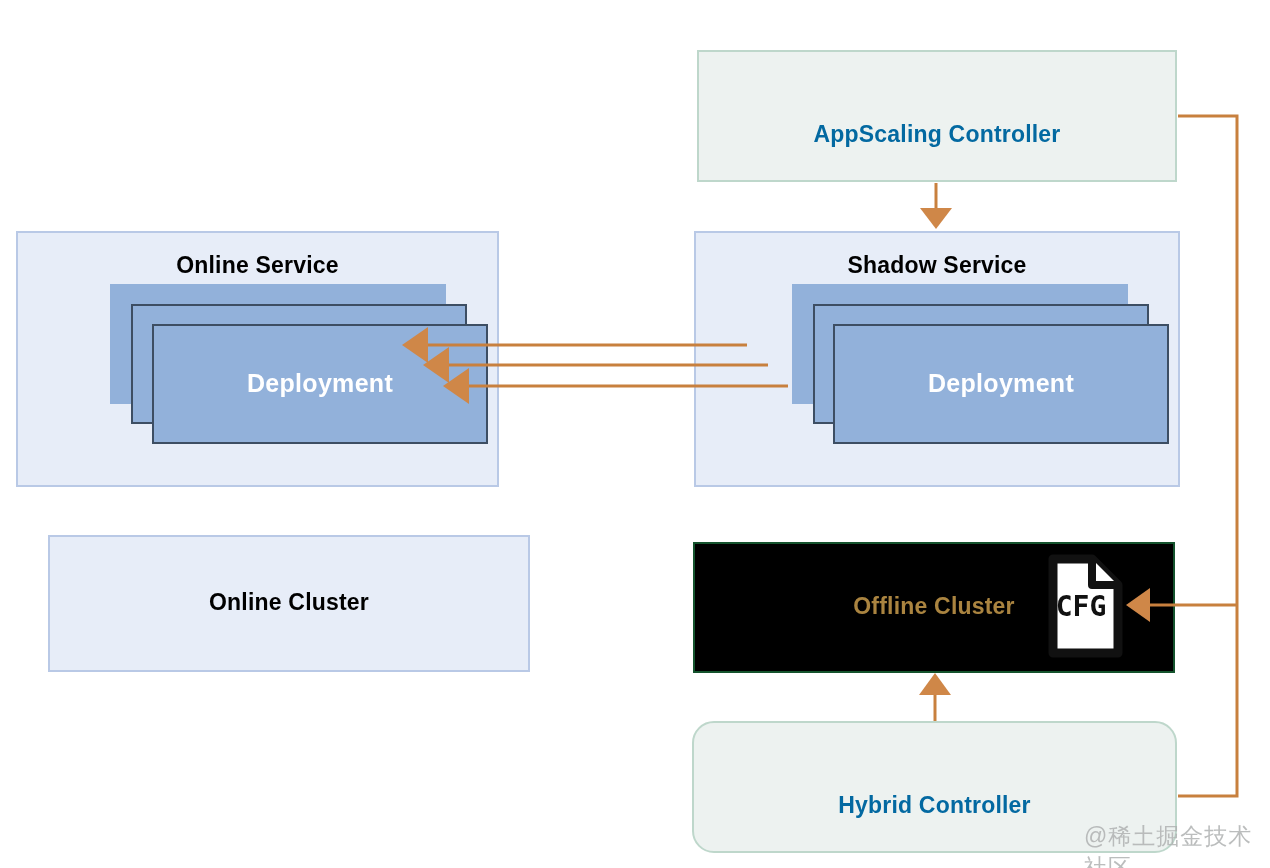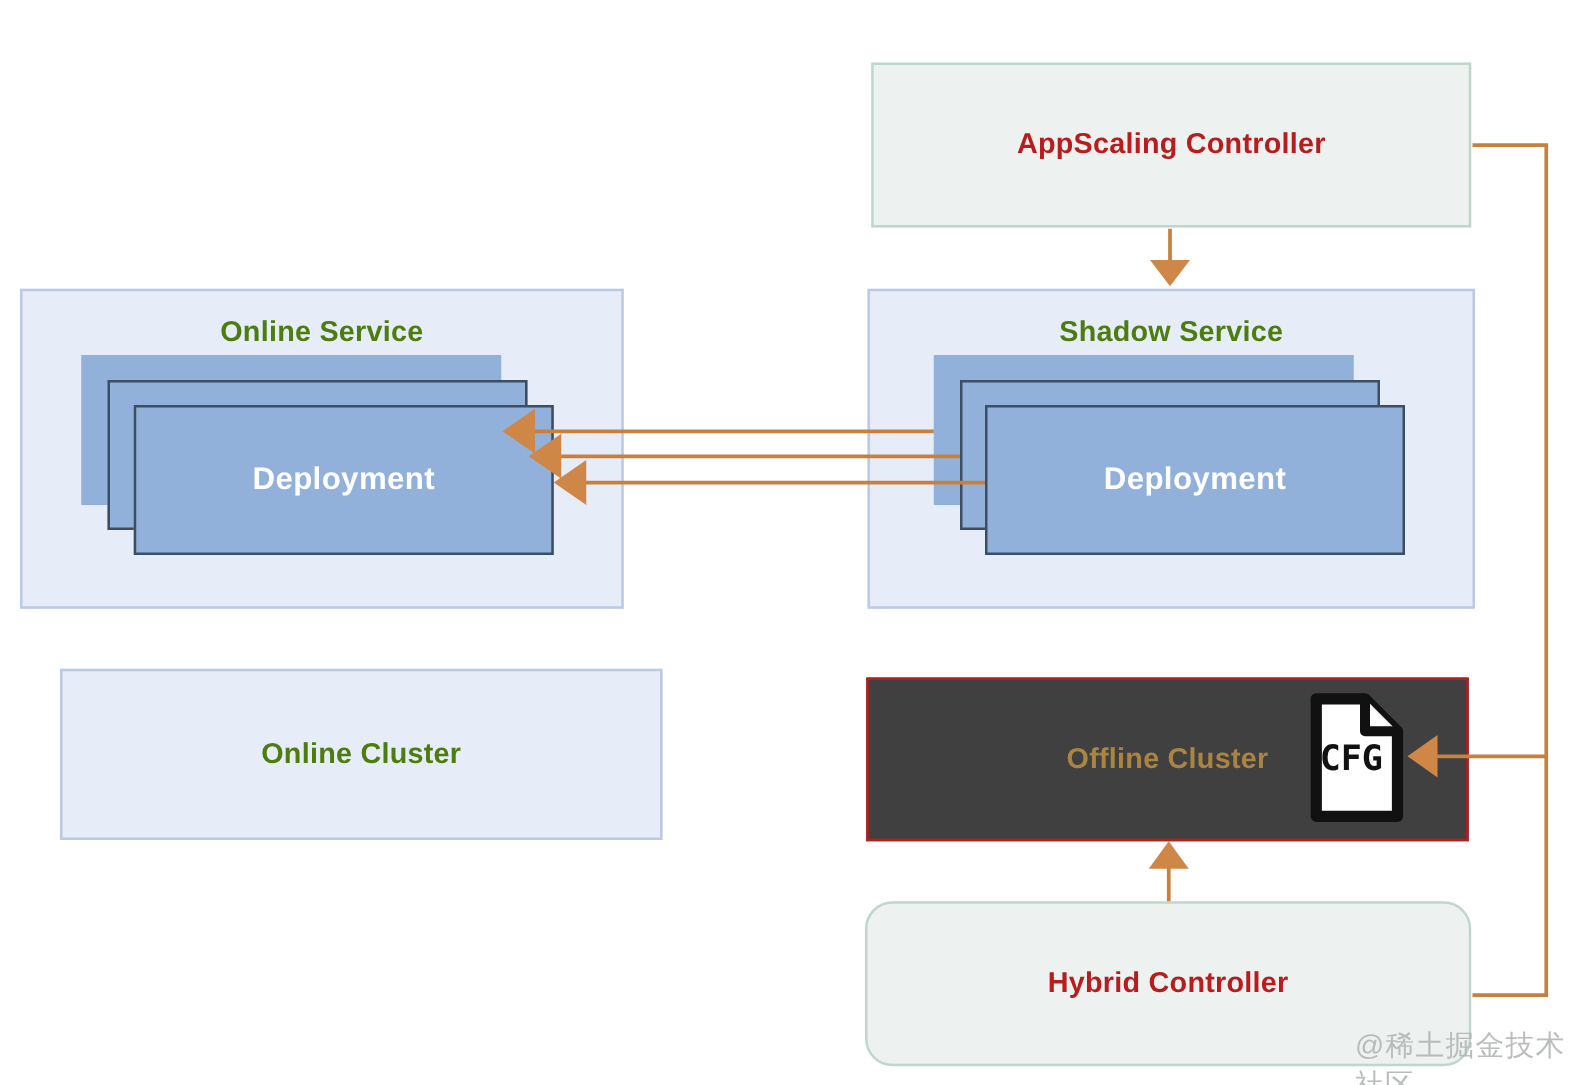--- a/index.html
+++ b/index.html
@@ -6,33 +6,34 @@
   #canvas{
     position:relative;
     width:1270px;height:868px;
     background:#ffffff;
     font-family:"Liberation Sans", sans-serif;
     overflow:hidden;
   }
   .node{position:absolute;box-sizing:border-box;z-index:1;}
   .mint{background:#edf2f0;border:2px solid #bed7cb;}
   .bluebox{background:#e7edf8;border:2px solid #b9c9e6;}
-  .peach{background:#404040;border:2px solid #b91c1c;}
+  .peach{background:#000000;border:2px solid #14532d;}
   .node-label{
     position:absolute;left:0;right:0;
     text-align:center;font-weight:bold;font-size:23px;letter-spacing:0.2px;
   }
   .center-label{top:50%;transform:translateY(-54%);}
-  .green-text{color:#b91c1c;}
-  .blue-text{color:#4d7c0f;}
+  .green-text{color:#0369a1;margin-top:20px;}
+  .blue-text{color:#000000;}
   .gold-text{color:#aa8440;}
   .deploy{
     position:absolute;box-sizing:border-box;
     width:336px;height:120px;
     background:#92b1da;
+    margin-left:45px;
   }
   .deploy.bordered{border:2px solid #3d4e63;}
   .deploy-label{
     position:absolute;left:0;right:0;top:50%;transform:translateY(-52%);
     text-align:center;color:#ffffff;font-weight:bold;font-size:25px;letter-spacing:0.3px;
   }
   #connector-layer{
     position:absolute;left:0;top:0;z-index:5;pointer-events:none;
   }
   #cfg-icon{

